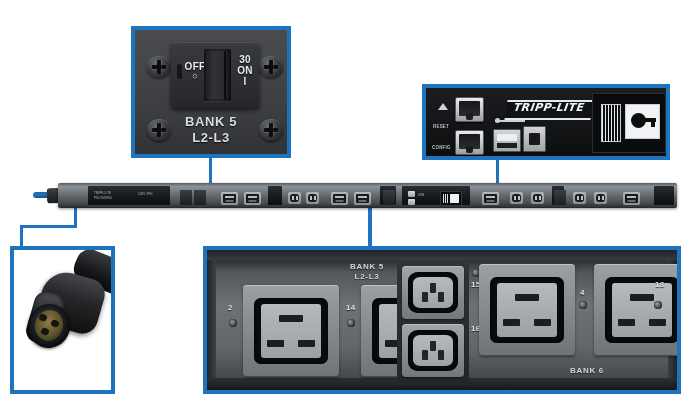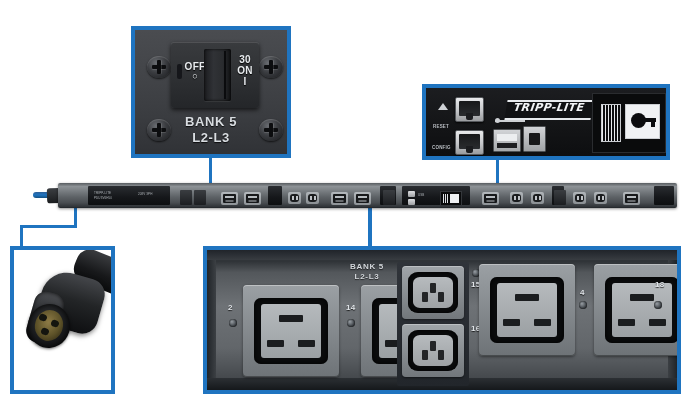--- a/index.html
+++ b/index.html
@@ -517,20 +517,21 @@
       <div class="bank-edge-bot"></div>
       <div class="bank-rail-left"></div>
       <div class="bank-rail-right"></div>
 
       <div class="bank-caption" id="cap-bank5">
         <div>BANK 5</div>
         <div>L2-L3</div>
       </div>
 
       <div class="bank-caption" id="cap-bank6">
+        <div>BANK 6</div>
       </div>
 
       <div class="outlet-led" style="left:22px;top:69px;"></div>
       <div class="outlet-num" style="left:21px;top:53px;">2</div>
       <div class="c19" style="left:36px;top:35px;">
         <div class="shell">
             <div class="inner">
           <div class="slot slot-top"></div>
               <div class="slot slot-bl"></div>
               <div class="slot slot-br"></div>

